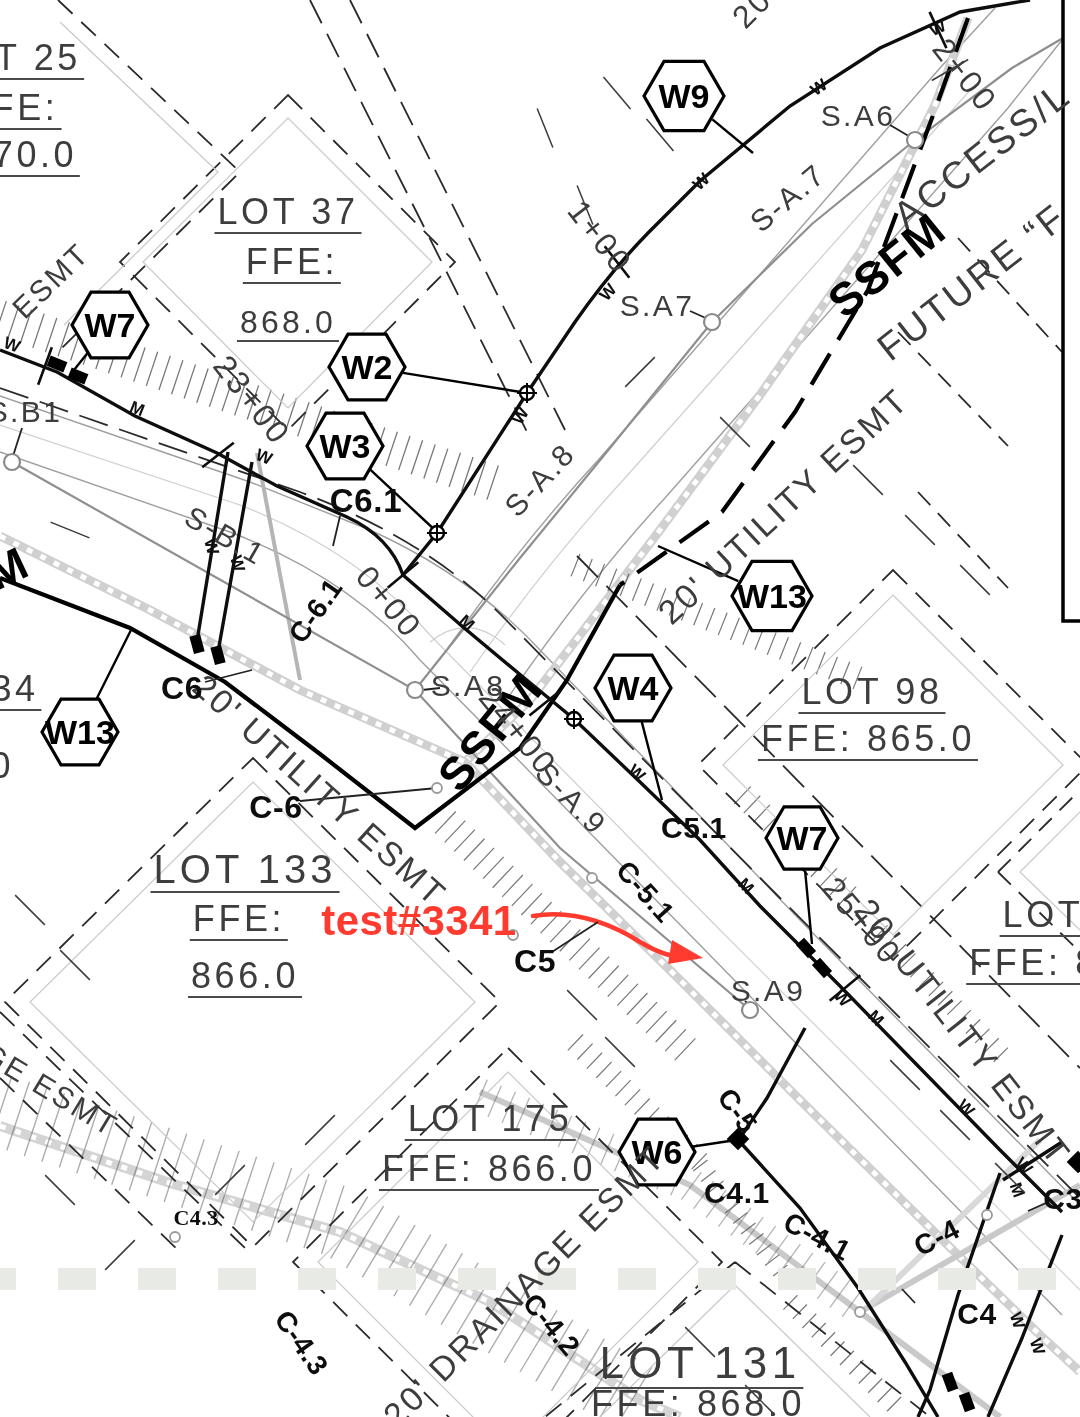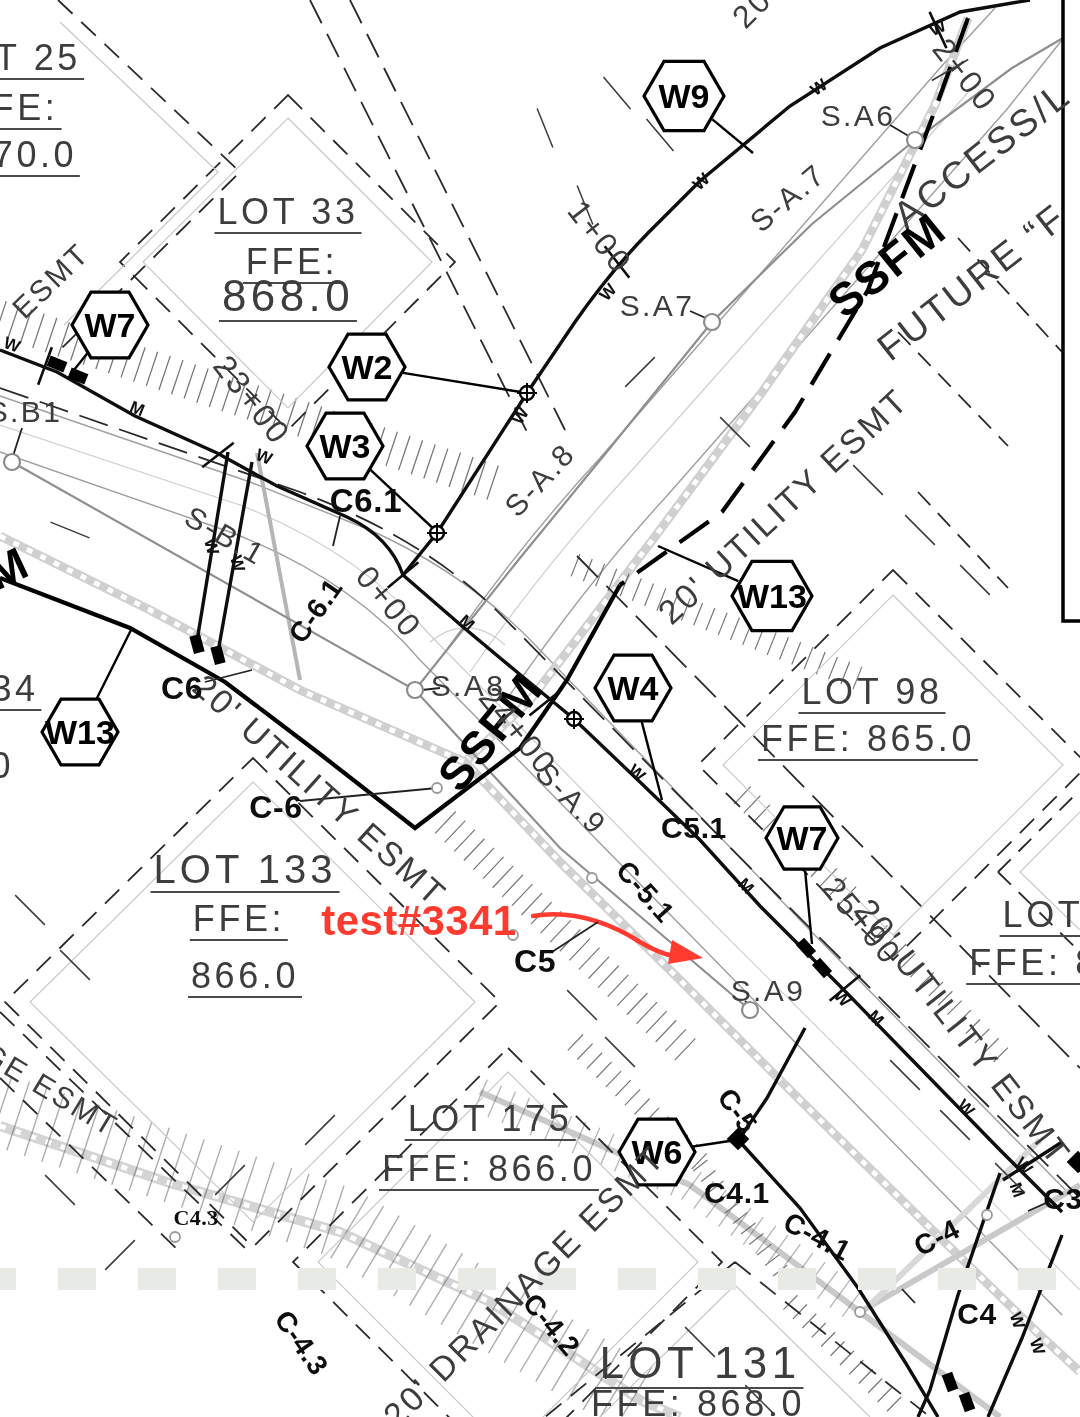--- a/index.html
+++ b/index.html
@@ -252,23 +252,23 @@
     <g>
       <rect x="1063" y="0" width="17" height="620" fill="#ffffff" stroke="none"></rect>
       <path d="M1063,0 L1063,621 L1080,621" fill="none" stroke="#000" stroke-width="3.5"></path>
     </g>
   </svg>
 
   <div id="labels">
       <div class="lbl cadu" style="left: 38px; top: 60px; font-size: 36px; transform: translate(-50%, -50%) rotate(0deg);">T 25</div>
       <div class="lbl cadu" style="left: 25px; top: 110px; font-size: 36px; transform: translate(-50%, -50%) rotate(0deg);">FE:</div>
       <div class="lbl cadu" style="left: 35px; top: 157px; font-size: 36px; transform: translate(-50%, -50%) rotate(0deg);">70.0</div>
-      <div class="lbl cadu" style="left: 288px; top: 214px; font-size: 36px; transform: translate(-50%, -50%) rotate(0deg);">LOT 33</div>
+      <div class="lbl cadu" style="left: 288px; top: 214px; font-size: 36px; transform: translate(-50%, -50%) rotate(0deg);">LOT 37</div>
       <div class="lbl cadu" style="left: 292px; top: 264px; font-size: 36px; transform: translate(-50%, -50%) rotate(0deg);">FFE:</div>
-      <div class="lbl cadu" style="left: 288px; top: 298px; font-size: 44px; transform: translate(-50%, -50%) rotate(0deg);">868.0</div>
+      <div class="lbl cadu" style="left: 288px; top: 324px; font-size: 32px; transform: translate(-50%, -50%) rotate(0deg);">868.0</div>
       <div class="lbl cadu" style="left: 872px; top: 694px; font-size: 36px; transform: translate(-50%, -50%) rotate(0deg);">LOT 98</div>
       <div class="lbl cadu" style="left: 868px; top: 741px; font-size: 36px; transform: translate(-50%, -50%) rotate(0deg);">FFE: 865.0</div>
       <div class="lbl cadu" style="left: 245px; top: 871px; font-size: 40px; transform: translate(-50%, -50%) rotate(0deg);">LOT 133</div>
       <div class="lbl cadu" style="left: 239px; top: 921px; font-size: 36px; transform: translate(-50%, -50%) rotate(0deg);">FFE:</div>
       <div class="lbl cadu" style="left: 245px; top: 963px; font-size: 36px; transform: translate(-50%, -50%) rotate(0deg); margin-top: 15px;">866.0</div>
       <div class="lbl cadu" style="left: 490px; top: 1121px; font-size: 36px; transform: translate(-50%, -50%) rotate(0deg);">LOT 175</div>
       <div class="lbl cadu" style="left: 489px; top: 1171px; font-size: 36px; transform: translate(-50%, -50%) rotate(0deg);">FFE: 866.0</div>
       <div class="lbl cadu" style="left: 700px; top: 1365px; font-size: 44px; transform: translate(-50%, -50%) rotate(0deg);">LOT 131</div>
       <div class="lbl cadu" style="left: 698px; top: 1406px; font-size: 36px; transform: translate(-50%, -50%) rotate(0deg);">FFE: 868.0</div>
       <div class="lbl cadu" style="left: 1043px; top: 917px; font-size: 36px; transform: translate(-50%, -50%) rotate(0deg);">LOT</div>

